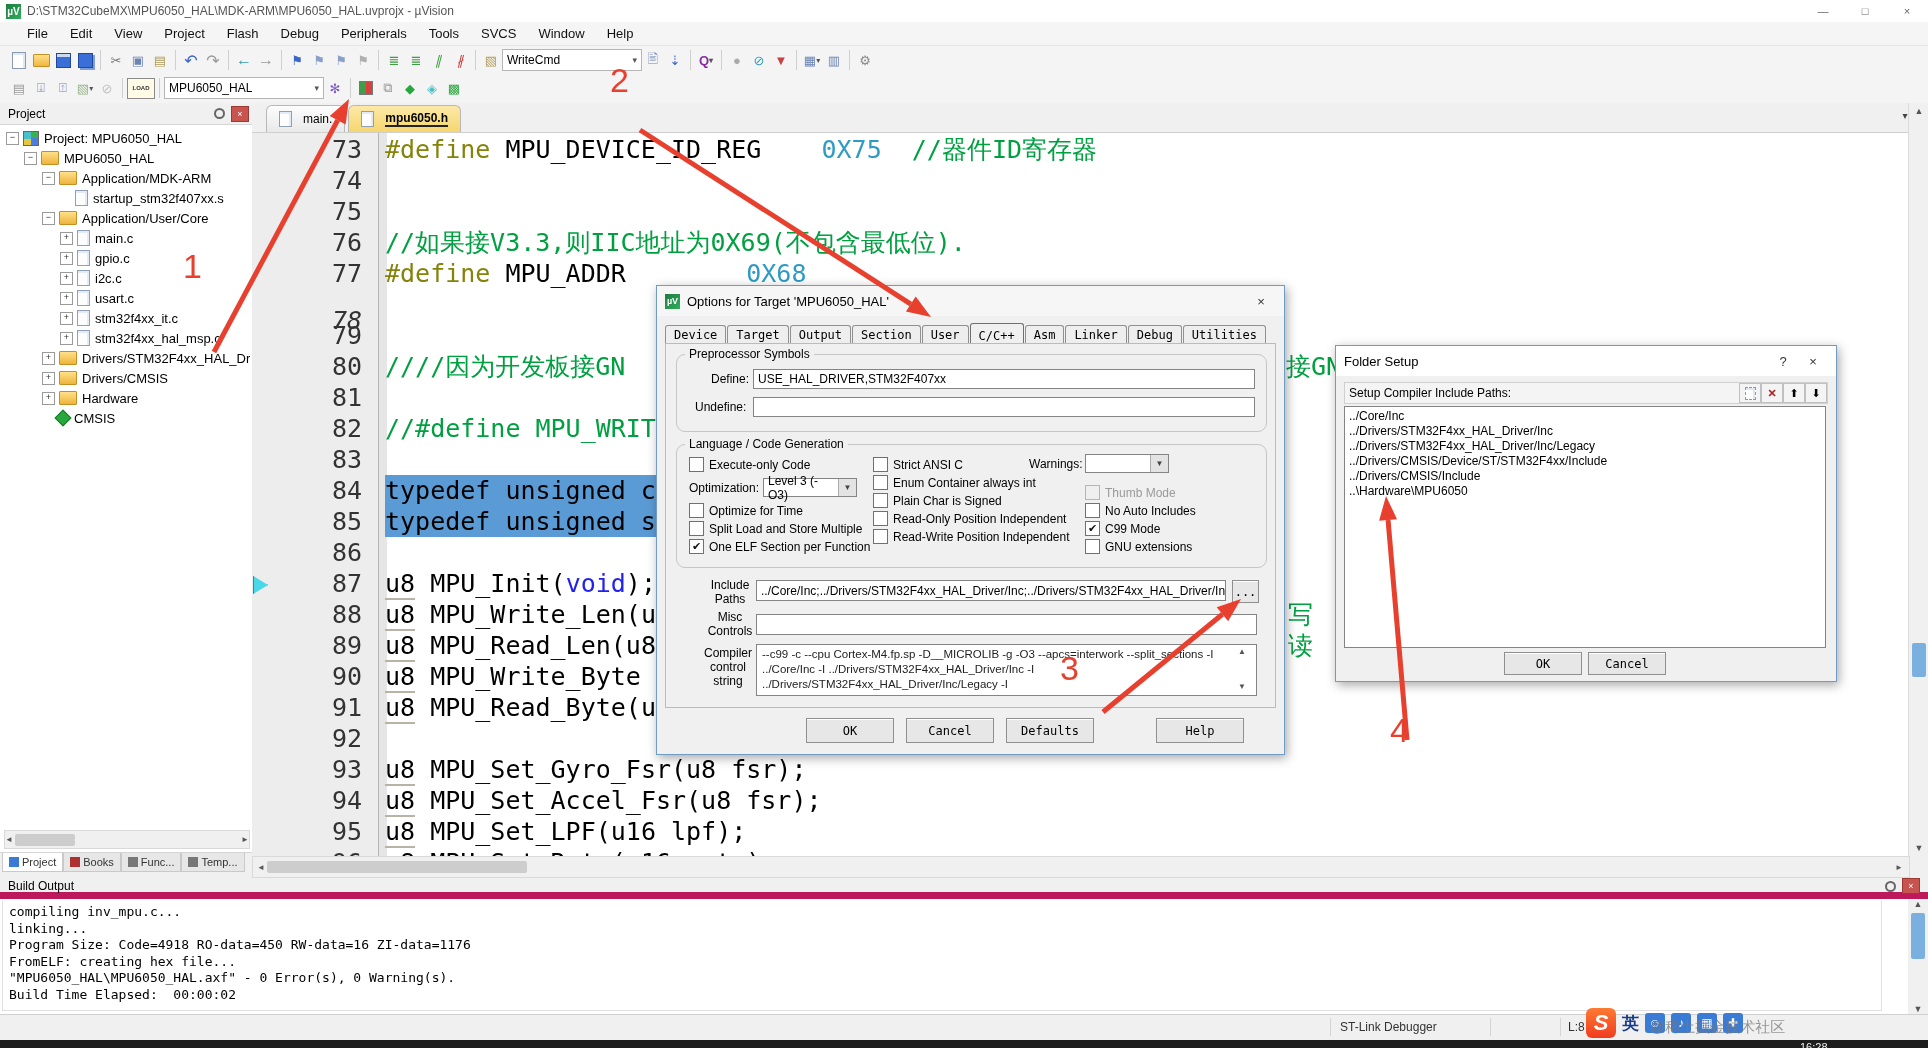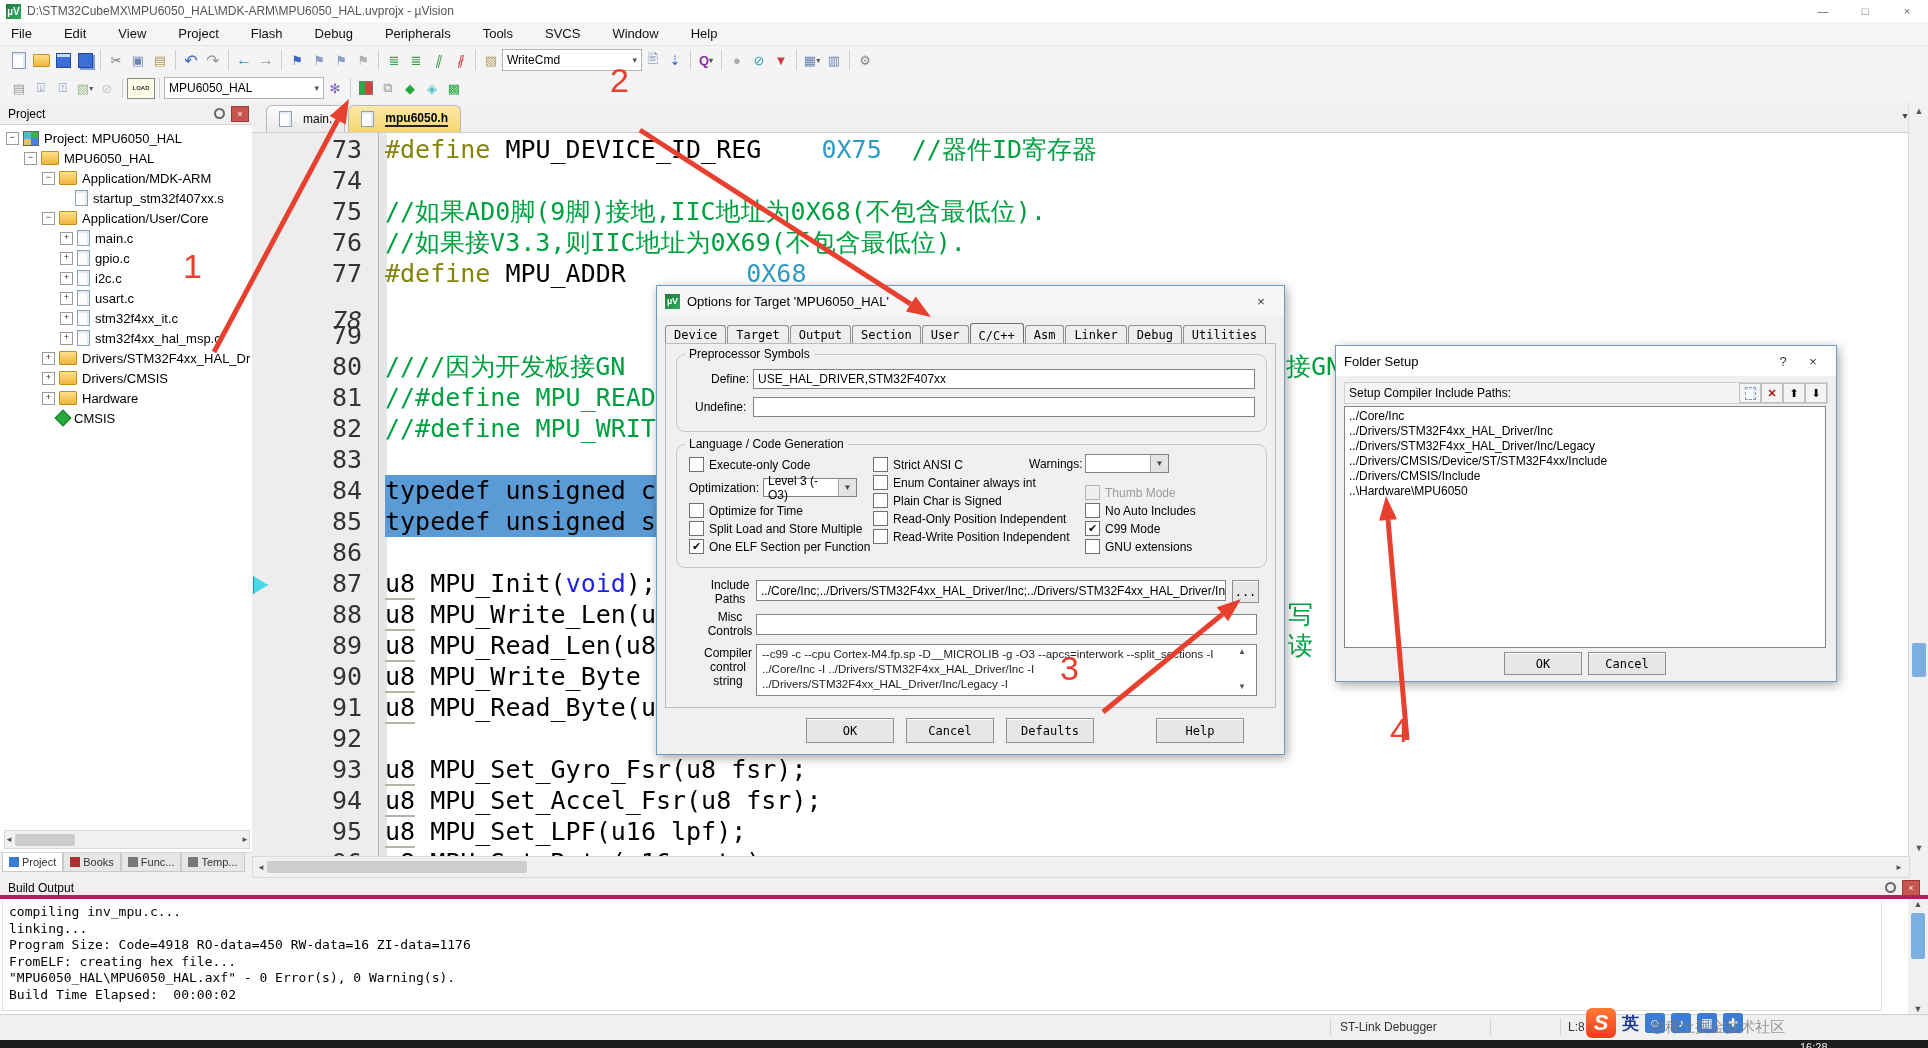--- a/index.html
+++ b/index.html
@@ -6,21 +6,21 @@
   #screen{position:relative;width:1928px;height:1048px;background:#f0f0f0;overflow:hidden;
           font-family:"Liberation Sans",sans-serif;color:#000;}
   .abs{position:absolute;}
   
   #titlebar{left:0;top:0;width:1928px;height:22px;background:#ffffff;display:flex;align-items:center;border-bottom:1px solid #e2e2e2;}
   #appicon{width:15px;height:15px;margin:0 6px 0 6px;background:linear-gradient(135deg,#1f7a3f,#2fae5d);color:#fff;
            font-size:10px;font-weight:bold;display:flex;align-items:center;justify-content:center;}
   #titletext{font-size:12px;color:#555;}
   #wincontrols{position:absolute;right:0;top:0;height:22px;display:flex;}
   .winbtn{width:42px;height:22px;display:flex;align-items:center;justify-content:center;font-size:11px;color:#666;}
-  #menubar{left:0;top:22px;width:1928px;height:23px;background:#f5f5f5;display:flex;align-items:center;gap:14px;padding-left:2px;box-sizing:border-box;}
+  #menubar{left:0;top:22px;width:1928px;height:23px;background:#f5f5f5;display:flex;align-items:center;gap:4px;padding-left:18px;box-sizing:border-box;}
   .menuitem{font-size:13px;padding:2px 9px;color:#111;}
   
   .toolbar{left:0;width:1928px;background:#f4f4f4;display:flex;align-items:center;}
   #toolbar1{top:45px;height:28px;border-top:1px solid #e4e4e4;}
   #toolbar2{top:73px;height:30px;border-bottom:1px solid #cfcfcf;}
   .tsep{width:1px;height:20px;background:#cfcfcf;margin:0 4px;}
   .ico{width:20px;height:20px;margin:0 1px;display:flex;align-items:center;justify-content:center;font-size:13px;border-radius:2px;}
   .i-doc{width:12px;height:15px;background:#fff;border:1px solid #8a9ab0;box-shadow:inset -2px 2px 0 #dfe7f2;}
   .i-folder{width:15px;height:11px;background:linear-gradient(#ffe08a,#f0b73c);border:1px solid #c59022;border-radius:1px;}
   .i-disk{width:13px;height:13px;background:#3a6fd8;border:1px solid #24479a;box-shadow:inset 0 3px 0 #cdd9f2;}
@@ -94,21 +94,21 @@
   .dbtn{position:absolute;height:23px;background:#e7e7e7;border:1px solid #8f8f8f;font-family:"DejaVu Sans Mono",monospace;font-size:12px;display:flex;align-items:center;justify-content:center;box-shadow:inset 0 1px 0 #fff;}
   #cstring{line-height:15px;font-size:11.5px;color:#222;padding:2px 16px 2px 5px;white-space:normal;display:block;}
   .tinyarr{position:absolute;right:2px;font-size:8px;color:#555;}
   
   #folderdlg{left:1335px;top:345px;width:500px;height:335px;}
   #fl-list{position:absolute;left:8px;top:60px;width:482px;height:242px;background:#fff;border:1px solid #848484;font-size:12px;padding:2px 4px;box-sizing:border-box;}
   #fl-list div{line-height:15px;white-space:nowrap;}
   .fstoolbtn{width:20px;height:18px;border:1px solid #c0c0c0;background:#f4f4f4;display:flex;align-items:center;justify-content:center;font-size:11px;}
   
   #buildpanel{left:0;top:880px;width:1928px;height:134px;background:#fff;border-top:1px solid #c4c4c4;}
-  #buildhdr{left:0;top:880px;width:1928px;height:19px;background:#f0f0f0;border-bottom:4px solid #be185d;display:flex;align-items:center;font-size:12px;padding-left:8px;box-sizing:border-box;}
+  #buildhdr{left:0;top:880px;width:1928px;height:19px;background:#f0f0f0;border-bottom:7px solid #be185d;display:flex;align-items:center;font-size:12px;padding-left:8px;box-sizing:border-box;}
   #buildbody{left:2px;top:901px;width:1880px;height:110px;font-family:"DejaVu Sans Mono","Liberation Mono",monospace;font-size:13px;line-height:16.5px;white-space:pre;border:1px solid #e0e0e0;border-top:none;padding:3px 6px;box-sizing:border-box;}
   #bvscroll{left:1908px;top:899px;width:20px;height:115px;background:#f0f0f0;font-size:9px;color:#555;}
   
   #statusbar{left:0;top:1014px;width:1928px;height:26px;background:#f0f0f0;border-top:1px solid #d0d0d0;font-size:12px;color:#333;}
   .ssep{position:absolute;top:1018px;width:1px;height:18px;background:#d5d5d5;}
   #blackstrip{left:0;top:1040px;width:1928px;height:8px;background:#1d1d1d;color:#eee;font-size:11px;overflow:hidden;}
   .imeico{width:20px;height:20px;border-radius:3px;display:flex;align-items:center;justify-content:center;color:#fff;font-size:12px;}
   #sogou{width:30px;height:30px;border-radius:6px;background:linear-gradient(#ff7a33,#f03c1e);color:#fff;font-size:22px;font-weight:bold;display:flex;align-items:center;justify-content:center;font-style:italic;}
   #watermark{color:rgba(120,120,120,.75);font-size:15px;white-space:nowrap;}
   
@@ -348,27 +348,27 @@
     <span>▾</span>
     <span>✕</span>
   </div>
 
   <div class="abs" id="editor">
     <div id="gutter"></div>
     <div id="marginstrip"></div>
     <div id="codelines">
         <div class="cline" style="top: 1px;"><span class="num">73</span><span class="ctext"><span class="tk-pp">#define</span><span class="tk-p"> MPU_DEVICE_ID_REG</span><span class="tk-n">    0X75</span><span class="tk-c">  //器件ID寄存器</span></span></div>
         <div class="cline" style="top: 32px;"><span class="num">74</span><span class="ctext"></span></div>
-        <div class="cline" style="top: 63px;"><span class="num">75</span><span class="ctext"><span class="tk-c">//如果AD0脚(9脚)接地,IIC地址为0X68(不包含最低位).</span></span></div>
+        <div class="cline" style="top: 63px;"><span class="num">75</span></div>
         <div class="cline" style="top: 94px;"><span class="num">76</span><span class="ctext"><span class="tk-c">//如果接V3.3,则IIC地址为0X69(不包含最低位).</span></span></div>
         <div class="cline" style="top: 125px;"><span class="num">77</span><span class="ctext"><span class="tk-pp">#define</span><span class="tk-p"> MPU_ADDR</span><span class="tk-n">        0X68</span></span></div>
         <div class="cline" style="top: 172px; font-style: italic;"><span class="num">78</span><span class="ctext"></span></div>
         <div class="cline" style="top: 187px;"><span class="num">79</span><span class="ctext"></span></div>
         <div class="cline" style="top: 218px;"><span class="num">80</span><span class="ctext"><span class="tk-c">////因为开发板接GN</span></span></div>
-        <div class="cline" style="top: 249px;"><span class="num">81</span><span class="ctext"><span class="tk-c">//#define MPU_READ</span></span></div>
+        <div class="cline" style="top: 249px;"><span class="num">81</span></div>
         <div class="cline" style="top: 280px;"><span class="num">82</span><span class="ctext"><span class="tk-c">//#define MPU_WRIT</span></span></div>
         <div class="cline" style="top: 311px;"><span class="num">83</span><span class="ctext"></span></div>
         <div class="cline selline" style="top: 342px;"><span class="num">84</span><span class="ctext"><span class="tk-p">typedef unsigned c</span></span></div>
         <div class="cline selline" style="top: 373px;"><span class="num">85</span><span class="ctext"><span class="tk-p">typedef unsigned s</span></span></div>
         <div class="cline" style="top: 404px;"><span class="num">86</span><span class="ctext"></span></div>
         <div class="cline" style="top: 435px;"><span class="num">87</span><span class="ctext"><span class="tk-t">u8</span><span class="tk-p"> MPU_Init(</span><span class="tk-k">void</span><span class="tk-p">);</span></span></div>
         <div class="cline" style="top: 466px;"><span class="num">88</span><span class="ctext"><span class="tk-t">u8</span><span class="tk-p"> MPU_Write_Len(u</span></span></div>
         <div class="cline" style="top: 497px;"><span class="num">89</span><span class="ctext"><span class="tk-t">u8</span><span class="tk-p"> MPU_Read_Len(u8</span></span></div>
         <div class="cline" style="top: 528px;"><span class="num">90</span><span class="ctext"><span class="tk-t">u8</span><span class="tk-p"> MPU_Write_Byte</span></span></div>
         <div class="cline" style="top: 559px;"><span class="num">91</span><span class="ctext"><span class="tk-t">u8</span><span class="tk-p"> MPU_Read_Byte(u</span></span></div>

